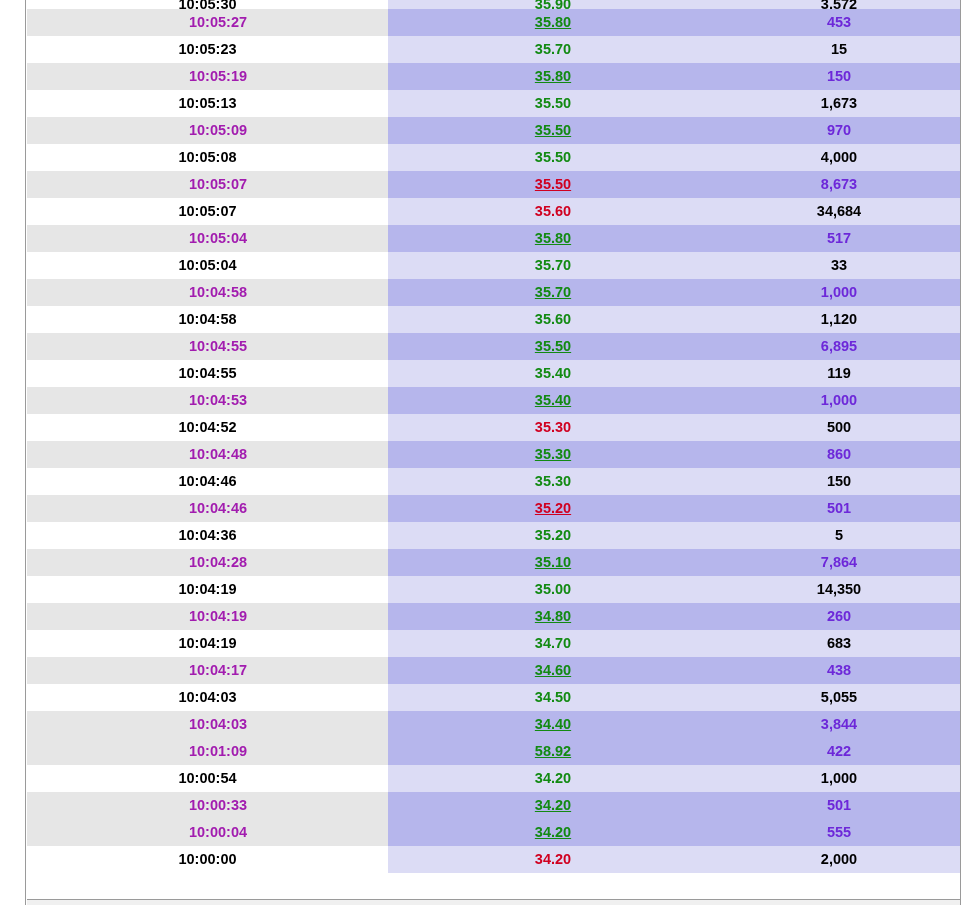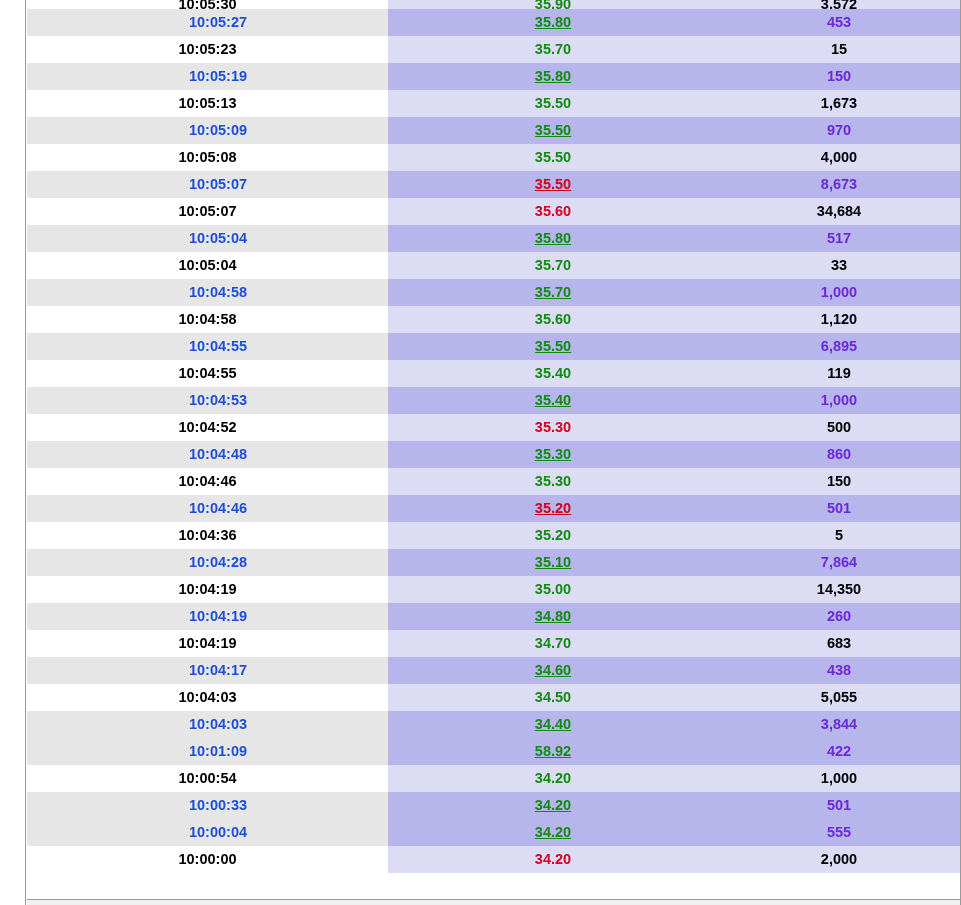--- a/index.html
+++ b/index.html
@@ -62,21 +62,21 @@
     padding: 0;
     text-align: center;
     font-size: 14.5px;
     font-weight: bold;
     font-family: "Liberation Sans", sans-serif;
     white-space: nowrap;
     overflow: hidden;
   }
   
   tr.odd td.time { background: #ffffff; color: #000000; }
-  tr.even td.time { background: #e6e6e6; color: #1d4ed8; padding-left: 21px; }
+  tr.even td.time { background: #e6e6e6; color: #a21caf; padding-left: 21px; }
 
   tr.odd td.price { background: #dcdcf5; }
   tr.even td.price { background: #b6b6ec; text-decoration: underline; }
 
   tr.odd td.vol { background: #dcdcf5; color: #000000; }
   tr.even td.vol { background: #b6b6ec; color: #6d28d9; }
 
   td.up { color: #128a12; }
   td.down { color: #d00020; }
 

